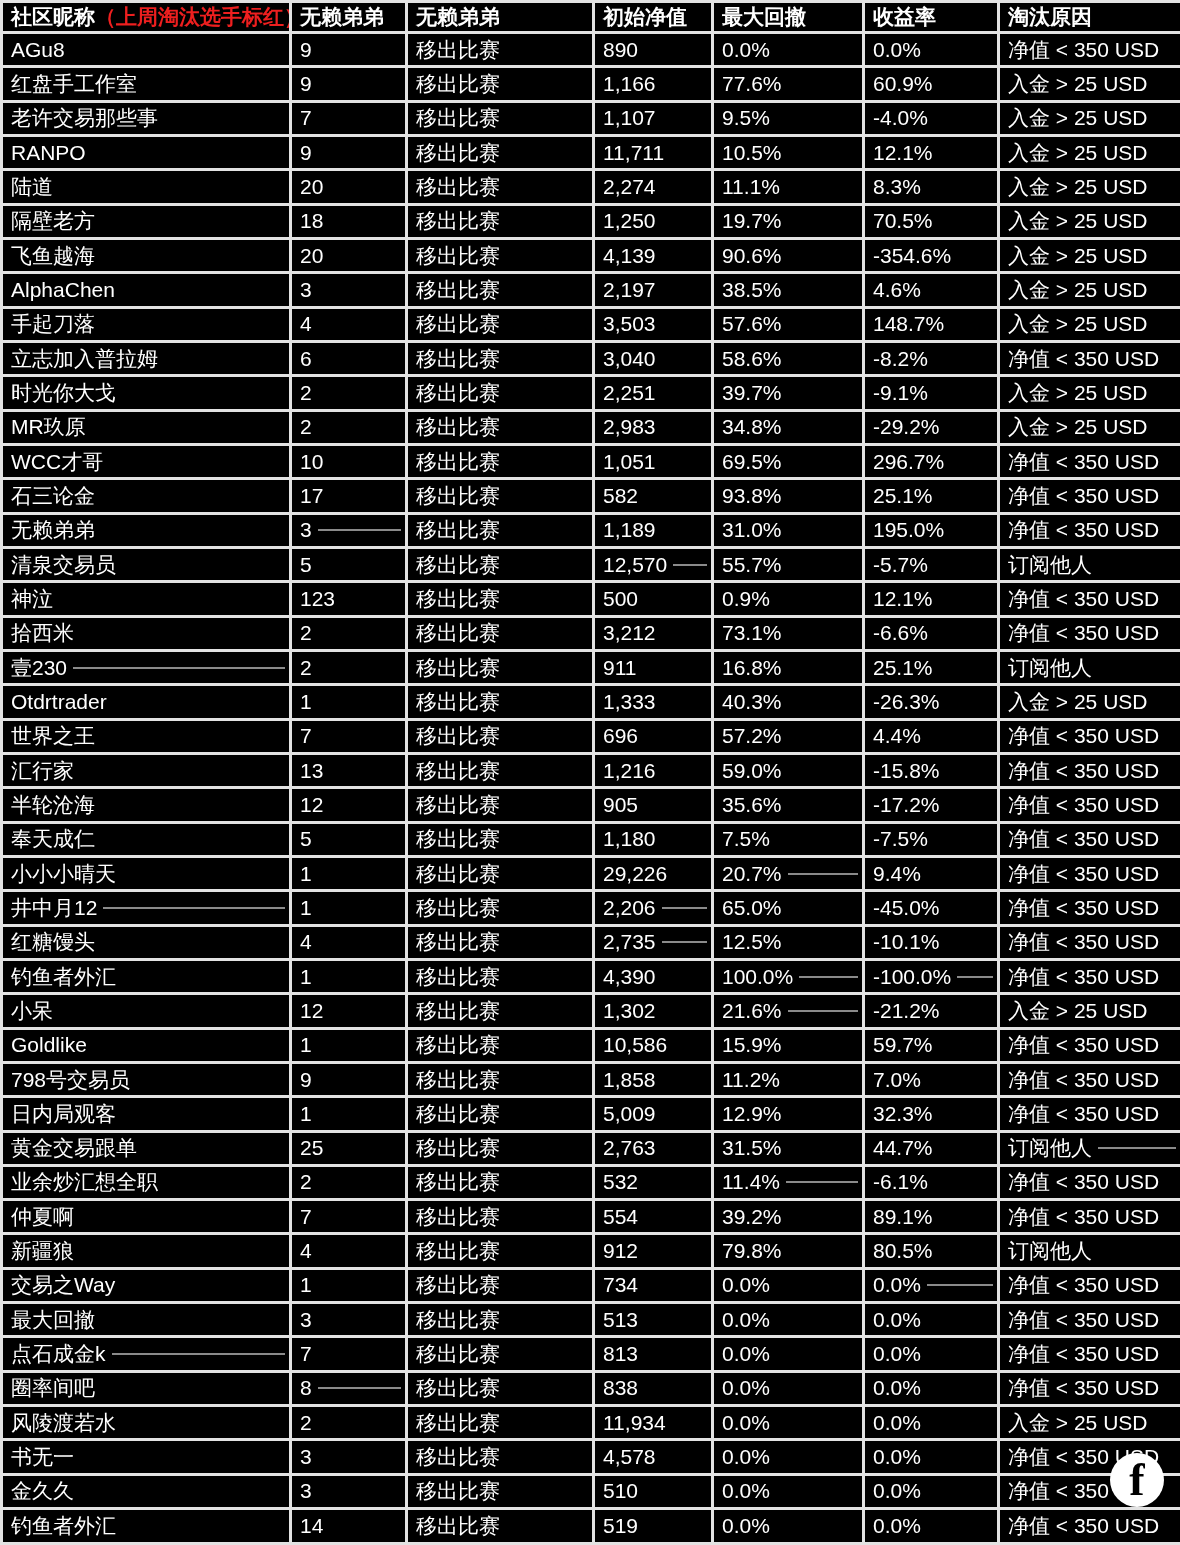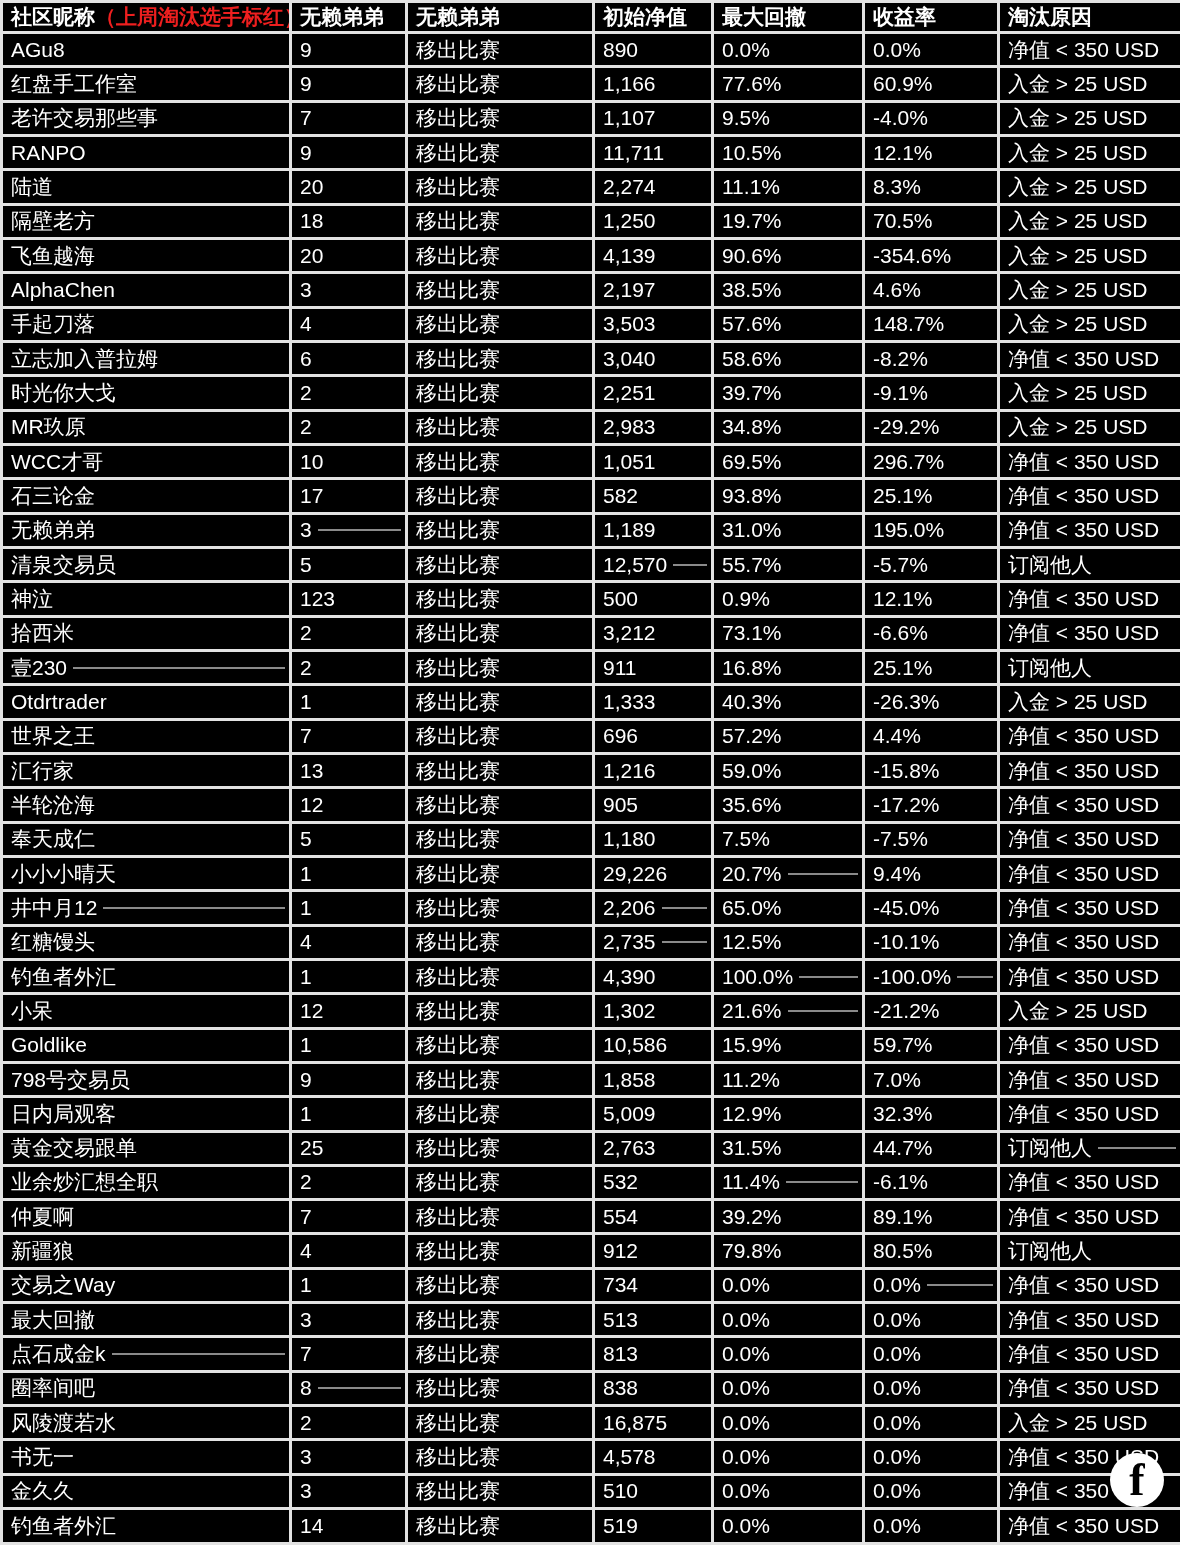--- a/index.html
+++ b/index.html
@@ -1605,21 +1605,21 @@
               <span>2</span>
             </span>
           </td>
           <td>
             <span class="cellflex">
               <span>移出比赛</span>
             </span>
           </td>
           <td>
             <span class="cellflex">
-              <span>16,875</span>
+              <span>11,934</span>
             </span>
           </td>
           <td>
             <span class="cellflex">
               <span>0.0%</span>
             </span>
           </td>
           <td>
             <span class="cellflex">
               <span>0.0%</span>

